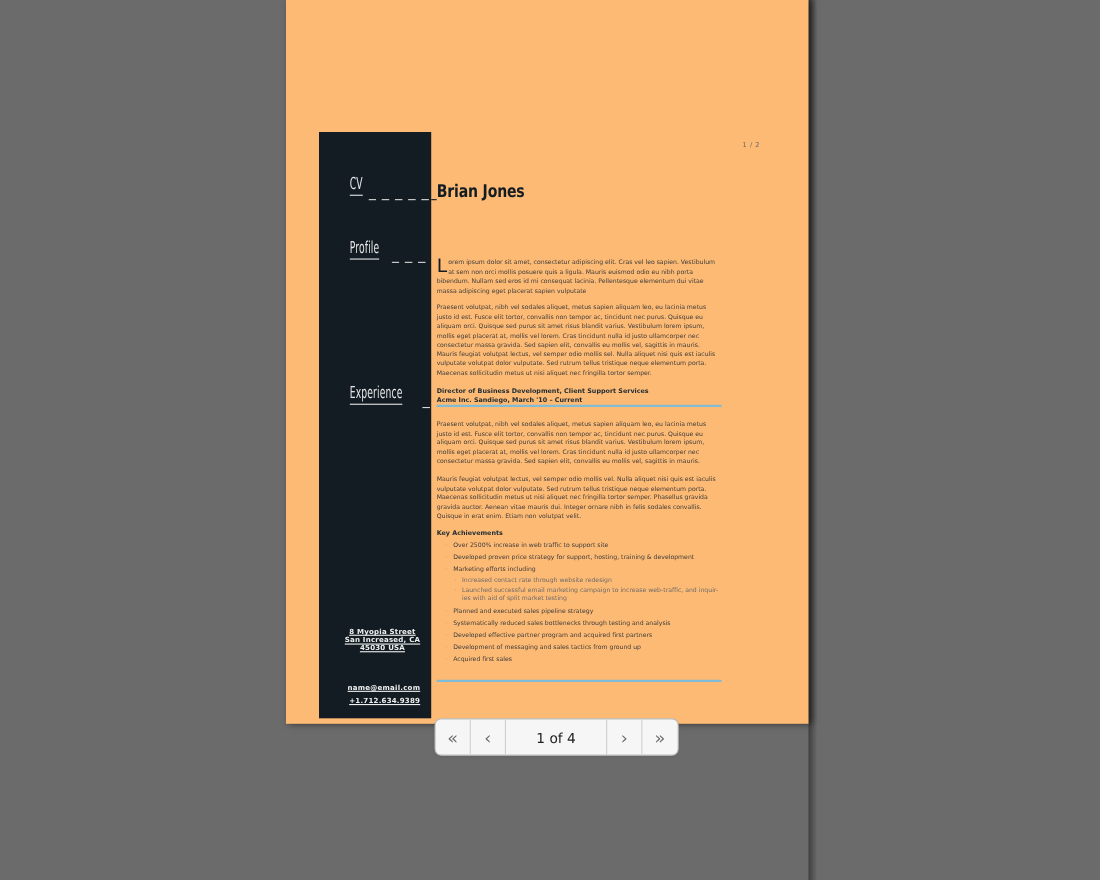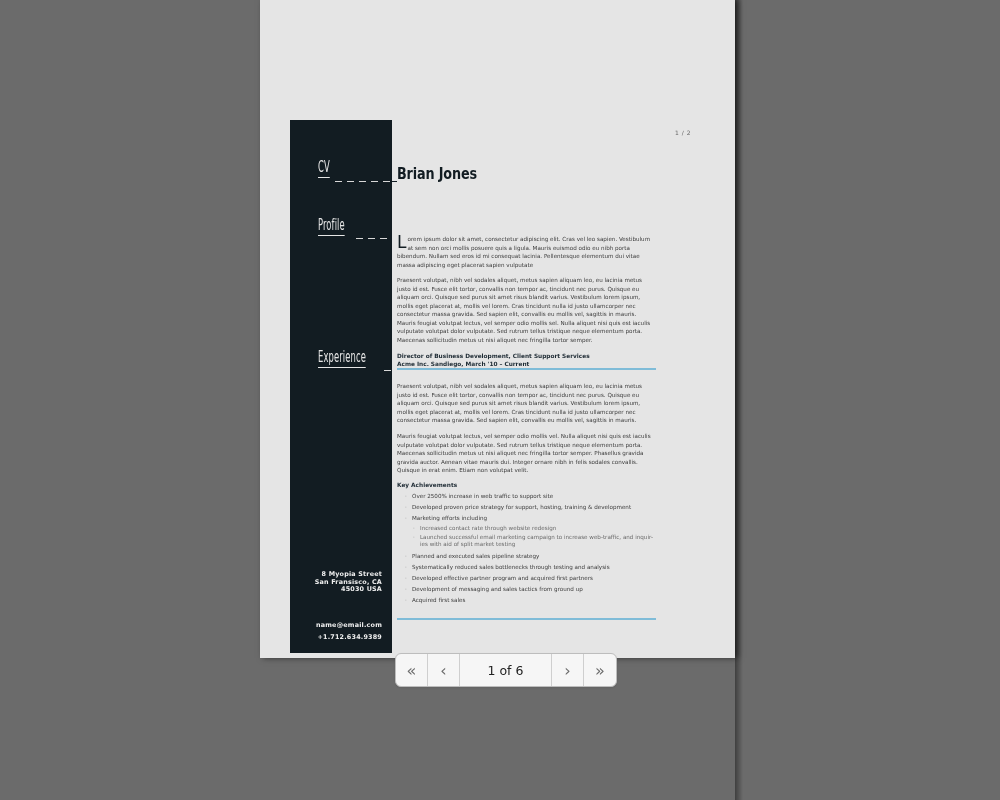--- a/index.html
+++ b/index.html
@@ -1,21 +1,21 @@
 <!DOCTYPE html>
 <html><head>
 <meta charset="utf-8">
 <style>
   * { box-sizing: border-box; margin: 0; padding: 0; }
   html, body { width: 1000px; height: 800px; overflow: hidden; }
   body { background: #6b6b6b; font-family: "DejaVu Sans", sans-serif; position: relative; }
   .viewer { position: absolute; inset: 0; background: #6b6b6b; }
   .page {
     position: absolute; left: 260px; top: 0; width: 475px; height: 658px;
-    background: #e5e5e5;
+    background: #fdba74;
     box-shadow: 3px 0 6px rgba(0,0,0,0.55);
   }
   .page-shadow {
     position: absolute; left: 735px; top: 0; width: 8px; height: 800px;
     background: linear-gradient(to right, #3f3f3f, #6b6b6b);
   }
   .page-num { position: absolute; left: 415px; top: 129px; font-size: 6px; color: #666; letter-spacing: 0.5px; }
 
   .sidebar {
     position: absolute; left: 30px; top: 120px; width: 102px; height: 533px;
@@ -28,22 +28,22 @@
     transform: scaleX(0.62); transform-origin: left bottom;
     border-bottom: 1px solid #e6e6e6; line-height: 1;
     padding-bottom: 2px;
   }
   .dash-row {
     position: absolute; height: 1px;
     background-image: linear-gradient(to right, #d8d8d8 0 7px, transparent 7px 12px);
     background-size: 12px 1px;
   }
   .contact {
-    position: absolute; right: 10px; text-align: right; color: #f0f0f0;
-    font-size: 6.4px; font-weight: bold; line-height: 7.6px; letter-spacing: 0.2px;
+    position: absolute; right: 10px; text-align: center; color: #f0f0f0;
+    font-size: 6.4px; font-weight: bold; line-height: 7.6px; letter-spacing: 0.2px; text-decoration: underline;
   }
 
   .name {
     position: absolute; left: 137px; top: 164px; font-size: 16px; font-weight: bold;
     color: #121c22; transform: scaleX(0.8); transform-origin: left; letter-spacing: -0.2px;
   }
   .content { position: absolute; left: 137px; width: 259px; color: #3b3b3b; font-size: 5.6px; line-height: 8.55px; }
   .dropcap { float: left; font-size: 17px; line-height: 14px; margin-right: 1px; margin-top: 0px; color: #121c22; font-family: "DejaVu Sans", sans-serif; }
   .job-title { position: absolute; left: 137px; top: 353px; font-size: 5.8px; font-weight: bold; color: #1d2a33; line-height: 7.6px; }
   .rule { position: absolute; left: 137px; width: 259px; height: 1.5px; background: #7fbcd8; }
@@ -77,21 +77,21 @@
       <div class="dash-row" style="left:45px; top:61px; width:57px;"></div>
 
       <div class="sec-label" style="top:98px;">Profile</div>
       <div class="dash-row" style="left:66px; top:118px; width:36px;"></div>
 
       <div class="sec-label" style="top:230px;">Experience</div>
       <div class="dash-row" style="left:94px; top:250px; width:8px;"></div>
 
       <div class="contact" style="top:451px;">
         <div>8 Myopia Street</div>
-        <div>San Fransisco, CA</div>
+        <div>San Increased, CA</div>
         <div>45030 USA</div>
       </div>
       <div class="contact" style="top:514px;">+1.712.634.9389</div>
       <div class="contact" style="top:502px;">name@email.com</div>
     </div>
 
     <div class="dash-row" style="left:132px; top:181px; width:5px; background:#121c22;"></div>
     <div class="name">Brian Jones</div>
 
     <div class="content" style="top:235px;">
@@ -125,21 +125,21 @@
     <div class="rule" style="top:618px;"></div>
   </div>
 
   <div class="pager">
     <div class="pbtn w1">
         <span>«</span>
       </div>
     <div class="pbtn w2">
         <span>‹</span>
       </div>
-    <div class="pbtn mid">1 of 6</div>
+    <div class="pbtn mid">1 of 4</div>
     <div class="pbtn w2">
         <span>›</span>
       </div>
     <div class="pbtn w1">
         <span>»</span>
       </div>
   </div>
 </div>
 
 </body></html>

